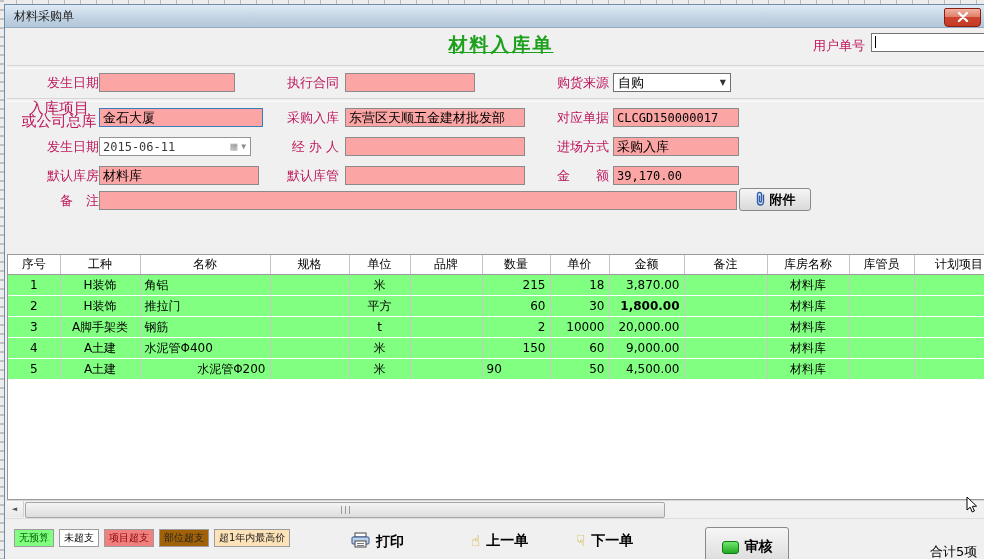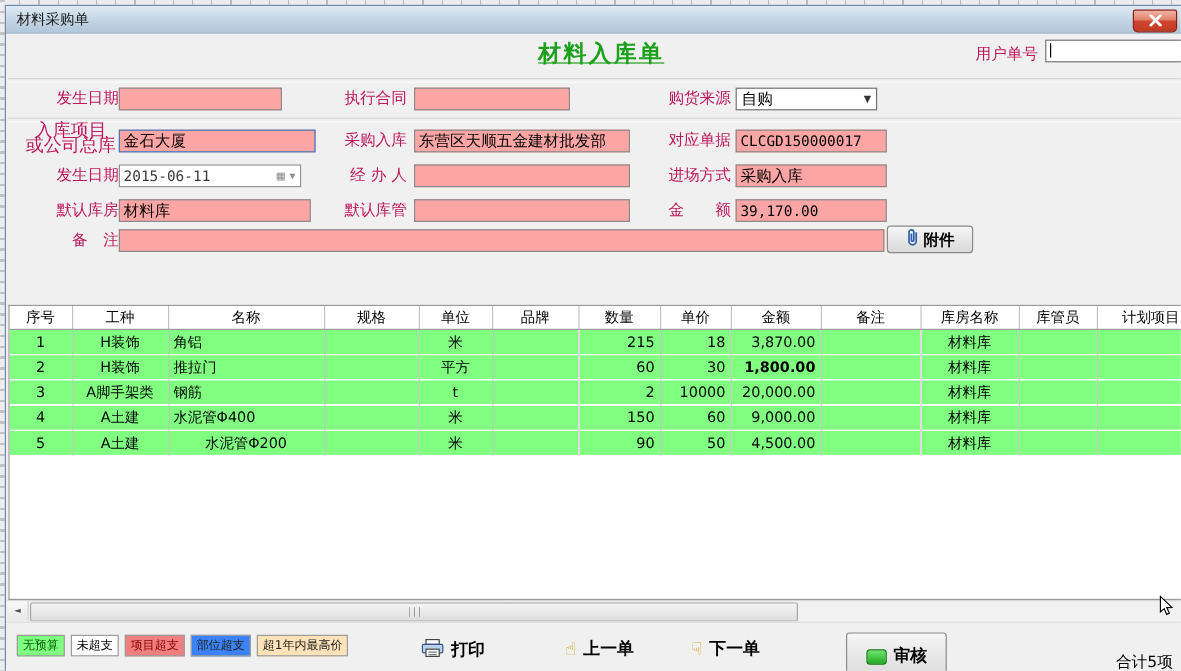--- a/index.html
+++ b/index.html
@@ -261,25 +261,25 @@
               <td style="text-align: right;">60</td>
               <td style="text-align: right; margin-left: 16px;">9,000.00</td>
               <td style="text-align: center;"></td>
               <td style="text-align: center;">材料库</td>
               <td style="text-align: center;"></td>
               <td style="text-align: center;"></td>
             </tr>
             <tr style="background: rgb(128, 255, 128);">
               <td style="text-align: center;">5</td>
               <td style="text-align: center;">A土建</td>
-              <td style="text-align: center;">水泥管Φ200</td>
+              <td style="text-align: right;">水泥管Φ200</td>
               <td style="text-align: center;"></td>
               <td style="text-align: center;">米</td>
               <td style="text-align: center;"></td>
-              <td style="text-align: right;">90</td>
+              <td style="text-align: left;">90</td>
               <td style="text-align: right;">50</td>
               <td style="text-align: right;">4,500.00</td>
               <td style="text-align: center;"></td>
               <td style="text-align: center;">材料库</td>
               <td style="text-align: center;"></td>
               <td style="text-align: center;"></td>
             </tr>
           </tbody>
       </table>
     </div>
@@ -289,21 +289,21 @@
       <div class="hs-thumb">
         <div class="grip"></div>
       </div>
     </div>
 
     <div class="statusbar">
       <div class="legend">
           <span class="badge" style="background: rgb(128, 255, 128); color: rgb(0, 94, 0);">无预算</span>
           <span class="badge" style="background: rgb(255, 255, 255); color: rgb(0, 0, 0);">未超支</span>
           <span class="badge" style="background: rgb(240, 128, 128); color: rgb(139, 0, 0);">项目超支</span>
-          <span class="badge" style="background: #3b82f6; color: rgb(34, 34, 34);">部位超支</span>
+          <span class="badge" style="background: #a16207; color: rgb(34, 34, 34);">部位超支</span>
           <span class="badge" style="background: rgb(255, 227, 184); color: rgb(34, 34, 34);">超1年内最高价</span>
         </div>
 
       <div class="tool t-print">
         <span>
           <svg width="19" height="16" viewBox="0 0 19 16">
             <rect x="4" y="1" width="11" height="4" fill="#ffffff" stroke="#444" stroke-width="1"></rect>
             <rect x="1" y="5" width="17" height="7" rx="1" fill="#bcd2ec" stroke="#33538a" stroke-width="1"></rect>
             <rect x="4" y="9" width="11" height="6" fill="#ffffff" stroke="#444" stroke-width="1"></rect>
             <line x1="6" y1="11.5" x2="13" y2="11.5" stroke="#777" stroke-width="1"></line>

